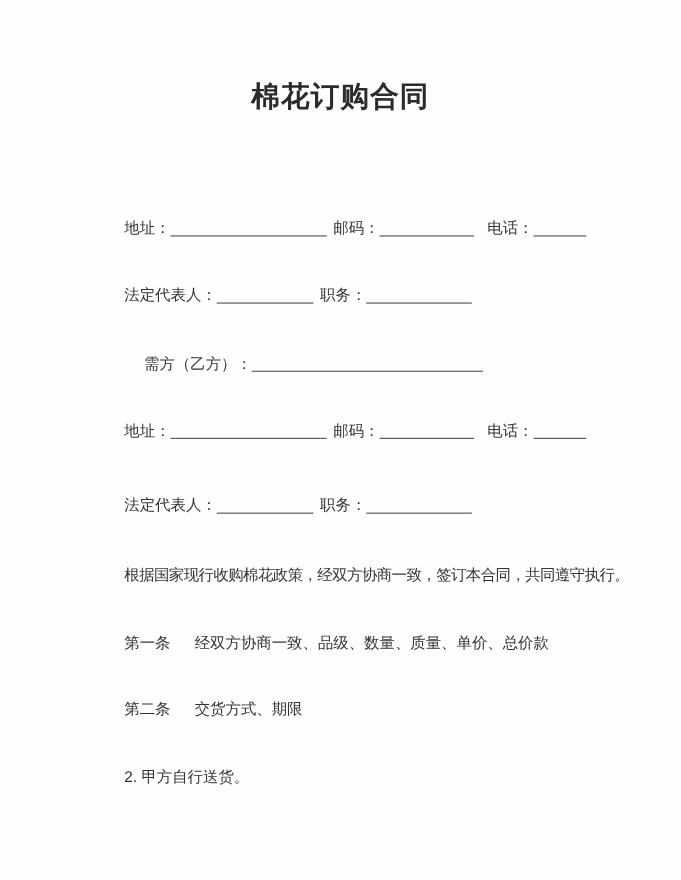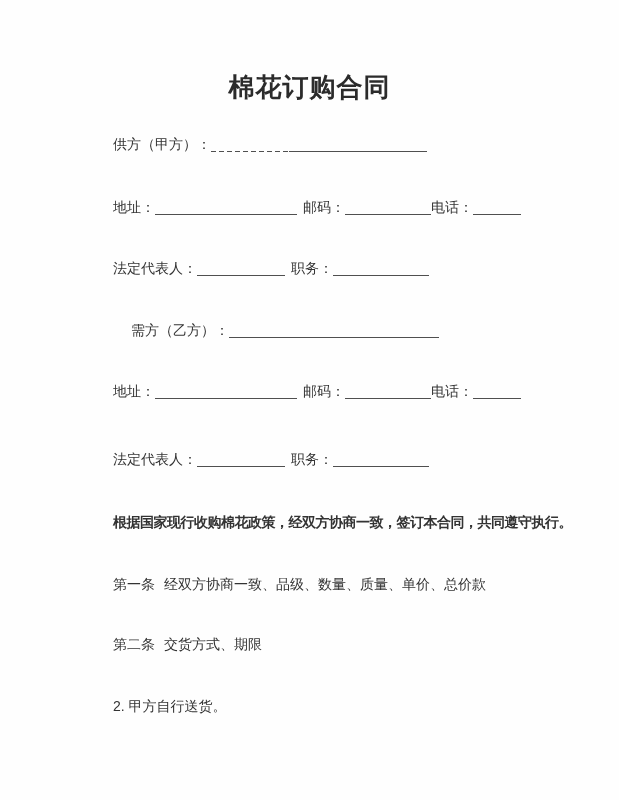--- a/index.html
+++ b/index.html
@@ -42,43 +42,40 @@
     vertical-align: -3px;
   }
   .blank.dashed {
     border-bottom: none;
     background-image: linear-gradient(to right, #4f4f4f 68%, rgba(0,0,0,0) 32%);
     background-size: 8px 1px;
     background-repeat: repeat-x;
     background-position: 0 100%;
   }
   .gap-sm { margin-left: 6px; }
-  .gap-md { }
-  .article-num { margin-right: 9px; }
+  .gap-md { margin-left: 12px; }
+  .article-num { margin-right: 22px; }
   .row-supplier-party   { top: 134px; }
   .row-supplier-address { top: 197px; }
   .row-supplier-rep     { top: 258px; }
   .row-buyer-party      { top: 320px; margin-left: 18px; }
   .row-buyer-address    { top: 381px; }
   .row-buyer-rep        { top: 449px; }
-  .row-preamble         { top: 512px; letter-spacing: -0.5px; font-weight: bold; }
+  .row-preamble         { top: 512px; letter-spacing: -0.5px; }
   .row-article-1        { top: 574px; }
   .row-article-2        { top: 634px; text-align: right; }
   .row-clause-1         { top: 696px; }
 </style>
 </head>
 <body>
 
 <div class="page">
 
   <div class="doc-title">棉花订购合同</div>
 
-  <div class="row row-supplier-party">
-    <span>供方（甲方）：</span><span class="blank dashed" style="width:78px"></span><span class="blank" style="width:138px"></span>
-  </div>
 
   <div class="row row-supplier-address">
     <span>地址：</span><span class="blank" style="width:142px"></span><span class="gap-sm">邮码：</span><span class="blank" style="width:86px"></span><span class="gap-md">电话：</span><span class="blank" style="width:48px"></span>
   </div>
 
   <div class="row row-supplier-rep">
     <span>法定代表人：</span><span class="blank" style="width:88px"></span><span class="gap-sm">职务：</span><span class="blank" style="width:96px"></span>
   </div>
 
   <div class="row row-buyer-party">

